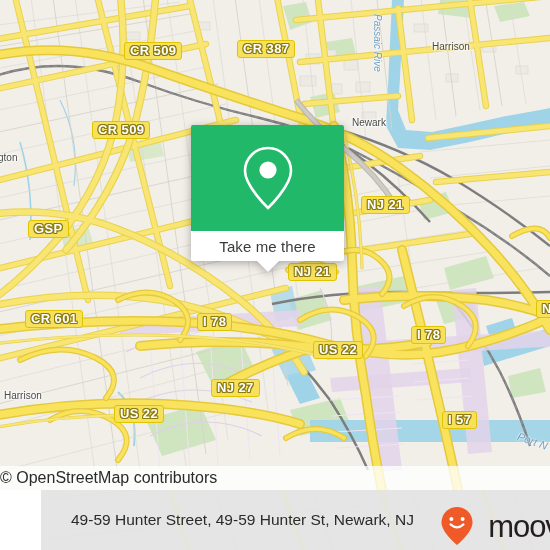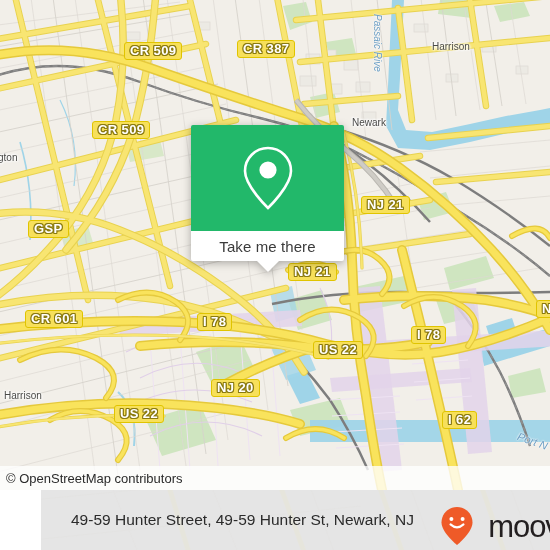--- a/index.html
+++ b/index.html
@@ -31,21 +31,21 @@
   #popup-bottom{height:30px;background:#fff;border-radius:0 0 2px 2px;
                 display:flex;align-items:center;justify-content:center;}
   #popup-label{color:#3b3b3b;font-size:15px;letter-spacing:.1px;}
   #popup-tail{position:absolute;left:50%;top:136px;margin-left:-11px;width:0;height:0;
               border-left:11px solid transparent;border-right:11px solid transparent;
               border-top:11px solid #fff;}
 
   
   #attrib{position:absolute;left:0;top:466px;width:550px;height:24px;
           background:rgba(255,255,255,.78);display:flex;align-items:center;}
-  #attrib span{font-size:13px;color:#2a2a2a;padding-left:6px;}
+  #attrib span{font-size:16px;color:#2a2a2a;padding-left:0;}
 
   
   #footer{position:absolute;left:0;top:490px;width:550px;height:60px;background:#e5e5e5;
           overflow:hidden;display:flex;align-items:center;margin-left:41px;}
   #footer-watermark{position:absolute;left:0;top:-490px;width:550px;height:550px;opacity:.10;}
   #footer-text{position:relative;font-size:15.5px;color:#2b2b2b;line-height:22px;
                padding-left:30px;max-width:380px;}
   #brand{position:absolute;right:18px;top:16px;display:flex;align-items:center;gap:14px;}
   #brand-word{font-size:31px;color:#231f20;letter-spacing:-1.1px;line-height:31px;font-weight:normal;}
 </style>
@@ -344,23 +344,23 @@
     <div class="shield" style="left:124px;top:42px">CR 509</div>
     <div class="shield" style="left:237px;top:40px">CR 387</div>
     <div class="shield" style="left:92px;top:121px">CR 509</div>
     <div class="shield" style="left:28px;top:220px">GSP</div>
     <div class="shield" style="left:361px;top:196px">NJ 21</div>
     <div class="shield" style="left:288px;top:263px">NJ 21</div>
     <div class="shield" style="left:25px;top:310px">CR 601</div>
     <div class="shield" style="left:197px;top:313px">I 78</div>
     <div class="shield" style="left:411px;top:326px">I 78</div>
     <div class="shield" style="left:313px;top:341px">US 22</div>
-    <div class="shield" style="left:211px;top:379px">NJ 20</div>
+    <div class="shield" style="left:211px;top:379px">NJ 27</div>
     <div class="shield" style="left:114px;top:405px">US 22</div>
-    <div class="shield" style="left:442px;top:411px">I 62</div>
+    <div class="shield" style="left:442px;top:411px">I 57</div>
     <div class="shield" style="left:536px;top:300px">N</div>
 
     <div id="popup">
       <div id="popup-top">
         <svg width="56" height="70" viewBox="0 0 56 70">
           <path d="M28 5 C15.3 5 5 15.3 5 28 C5 43 28 65 28 65 C28 65 51 43 51 28 C51 15.3 40.7 5 28 5 Z" fill="none" stroke="#ffffff" stroke-width="2.6"></path>
           <circle cx="28" cy="27" r="8.6" fill="#ffffff"></circle>
         </svg>
       </div>
       <div id="popup-bottom">

